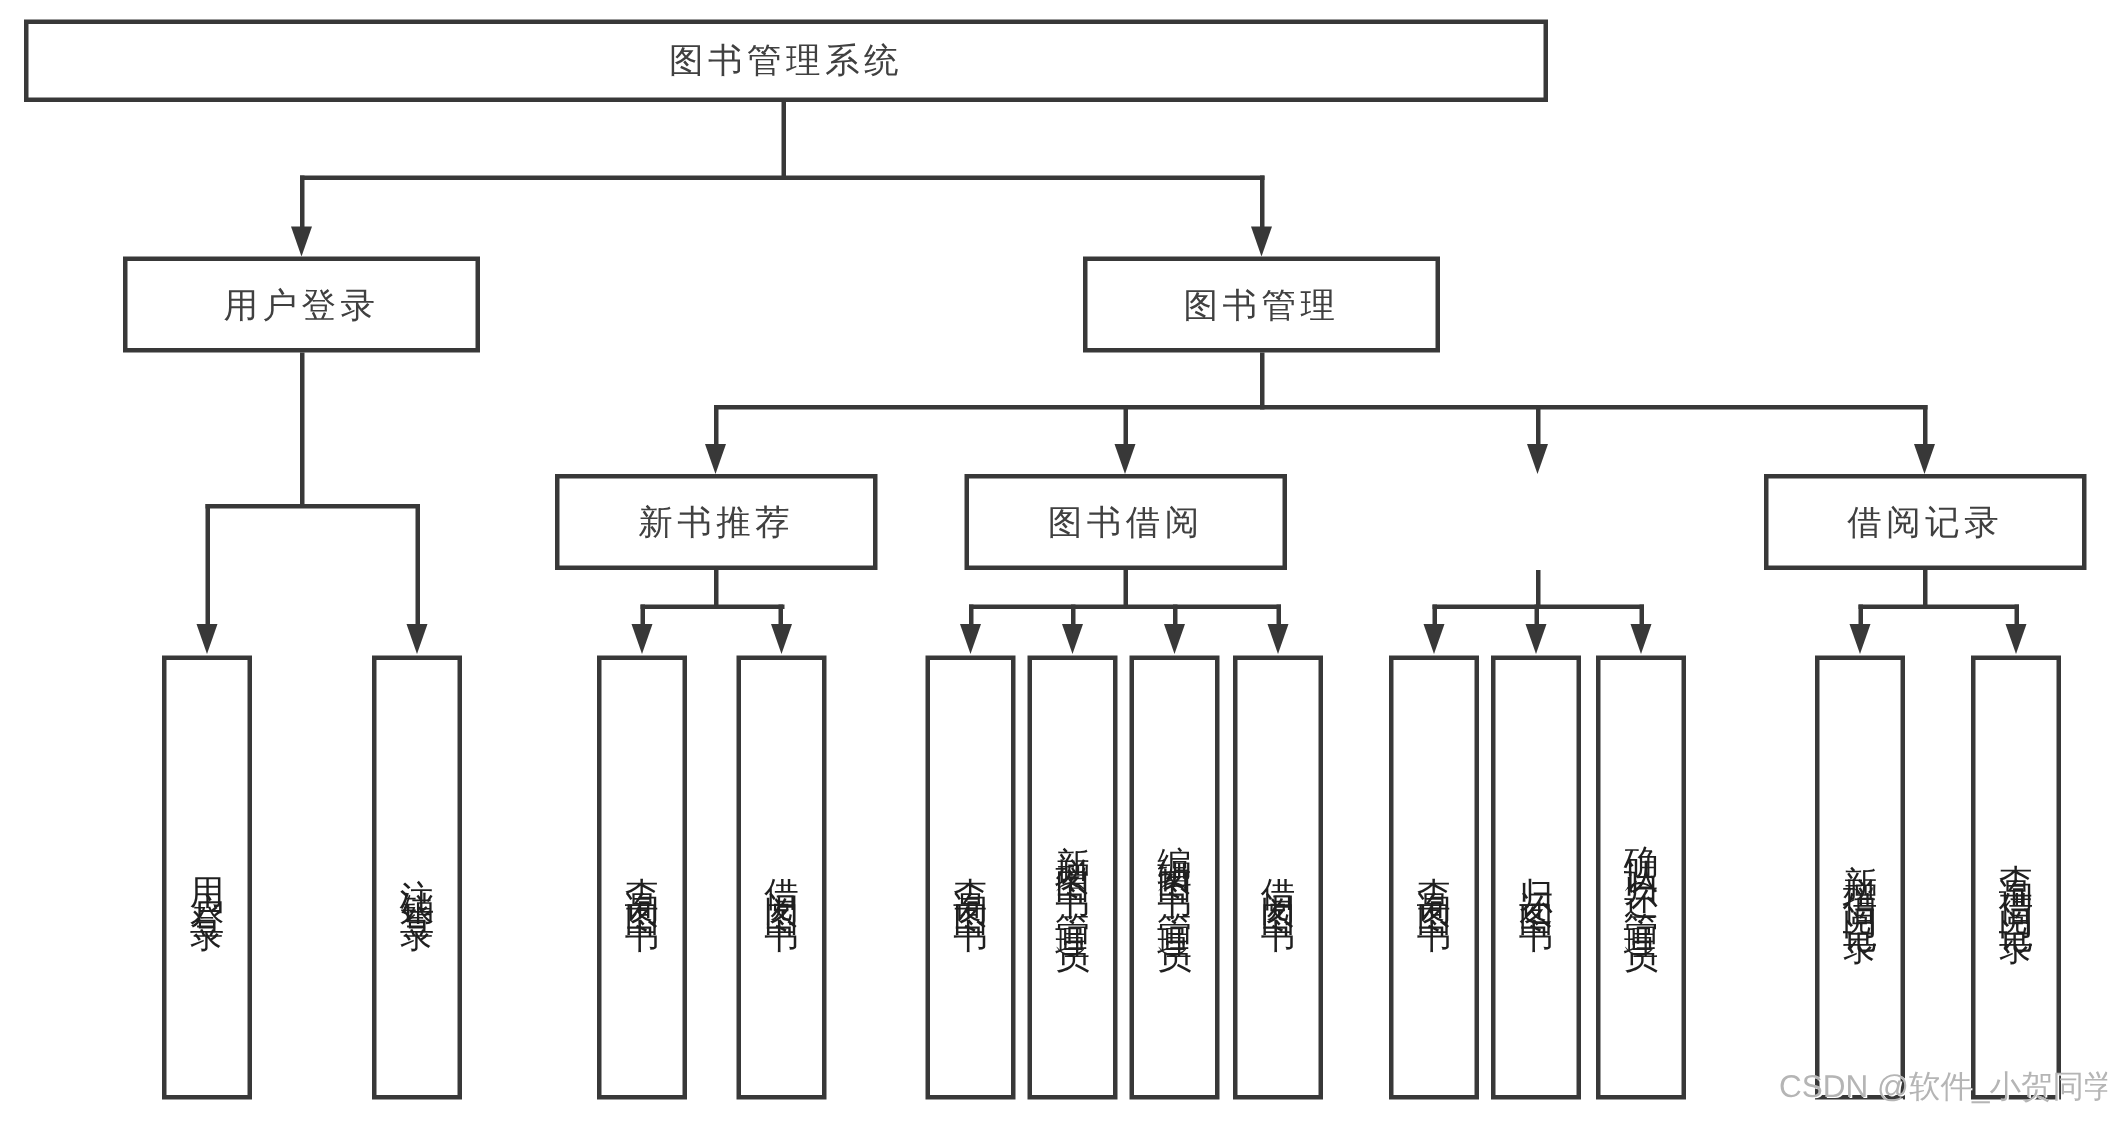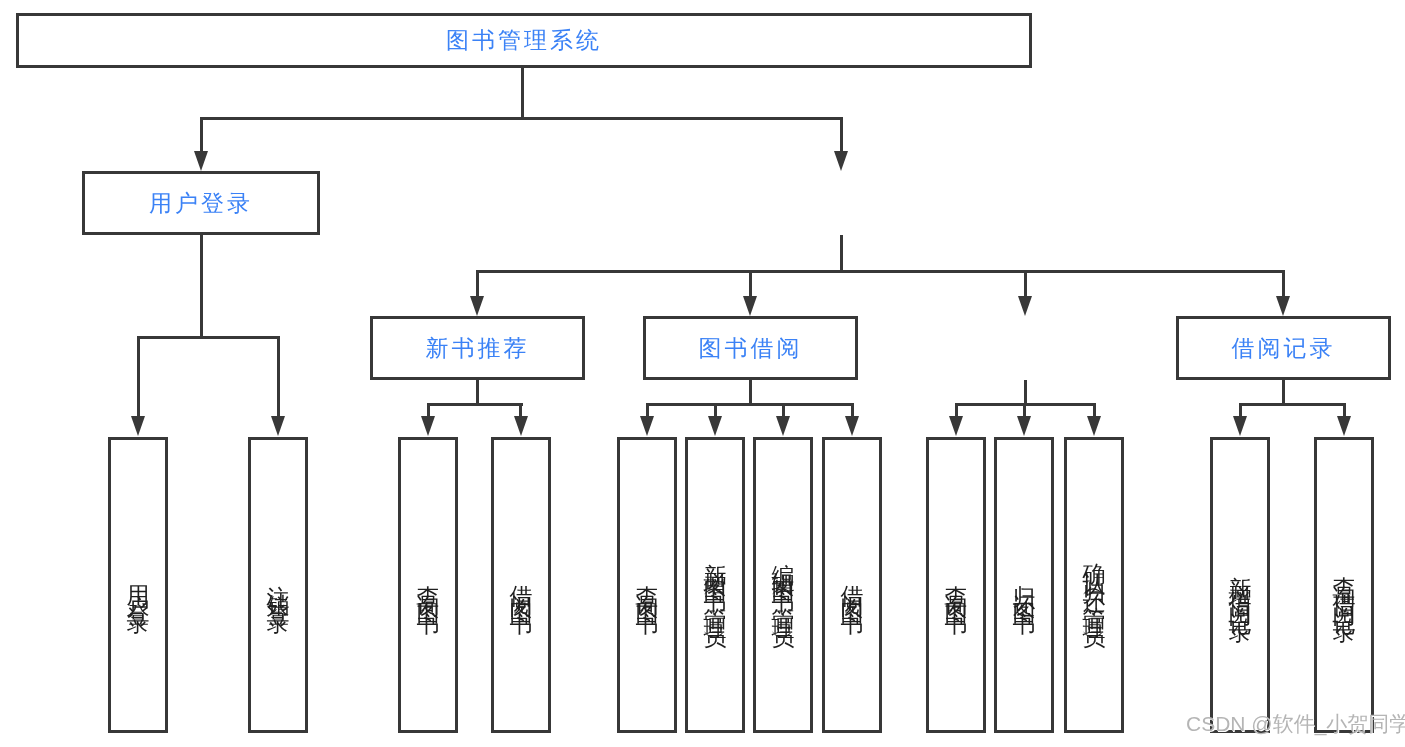--- a/index.html
+++ b/index.html
@@ -16,21 +16,21 @@
     box-sizing:border-box;
     border:3px solid #383838;
     background:#ffffff;
     display:flex;
     align-items:center;
     justify-content:center;
   }
   .hlabel{
     font-size:23px;
     letter-spacing:3px;
-    color:#3b82f6;
+    color:#404040;
     white-space:nowrap;
   }
   .leaf{ top:437px; width:60px; height:296px; }
   .vtext{
     writing-mode:vertical-rl;
     text-orientation:mixed;
     font-size:23px;
     letter-spacing:9px;
     color:#1f1f1f;
     line-height:1;
@@ -64,20 +64,23 @@
 
   <div class="vline" style="left:521px;top:68px;height:52px"></div>
   <div class="hline" style="left:200px;top:117px;width:643px"></div>
   <div class="vline" style="left:200px;top:117px;height:35px"></div>
   <div class="vline" style="left:840px;top:117px;height:35px"></div>
   <div class="arrow" style="left:194px;top:151px"></div>
   <div class="arrow" style="left:834px;top:151px"></div>
 
   <div class="box" style="left:82px;top:171px;width:238px;height:64px">
     <span class="hlabel">用户登录</span>
+  </div>
+  <div class="box" style="left:722px;top:171px;width:238px;height:64px">
+    <span class="hlabel">图书管理</span>
   </div>
 
   <div class="vline" style="left:200px;top:235px;height:103px"></div>
   <div class="hline" style="left:137px;top:336px;width:143px"></div>
   <div class="vline" style="left:137px;top:336px;height:80px"></div>
   <div class="vline" style="left:277px;top:336px;height:80px"></div>
   <div class="arrow" style="left:131px;top:416px"></div>
   <div class="arrow" style="left:271px;top:416px"></div>
 
   <div class="vline" style="left:840px;top:235px;height:38px"></div>

